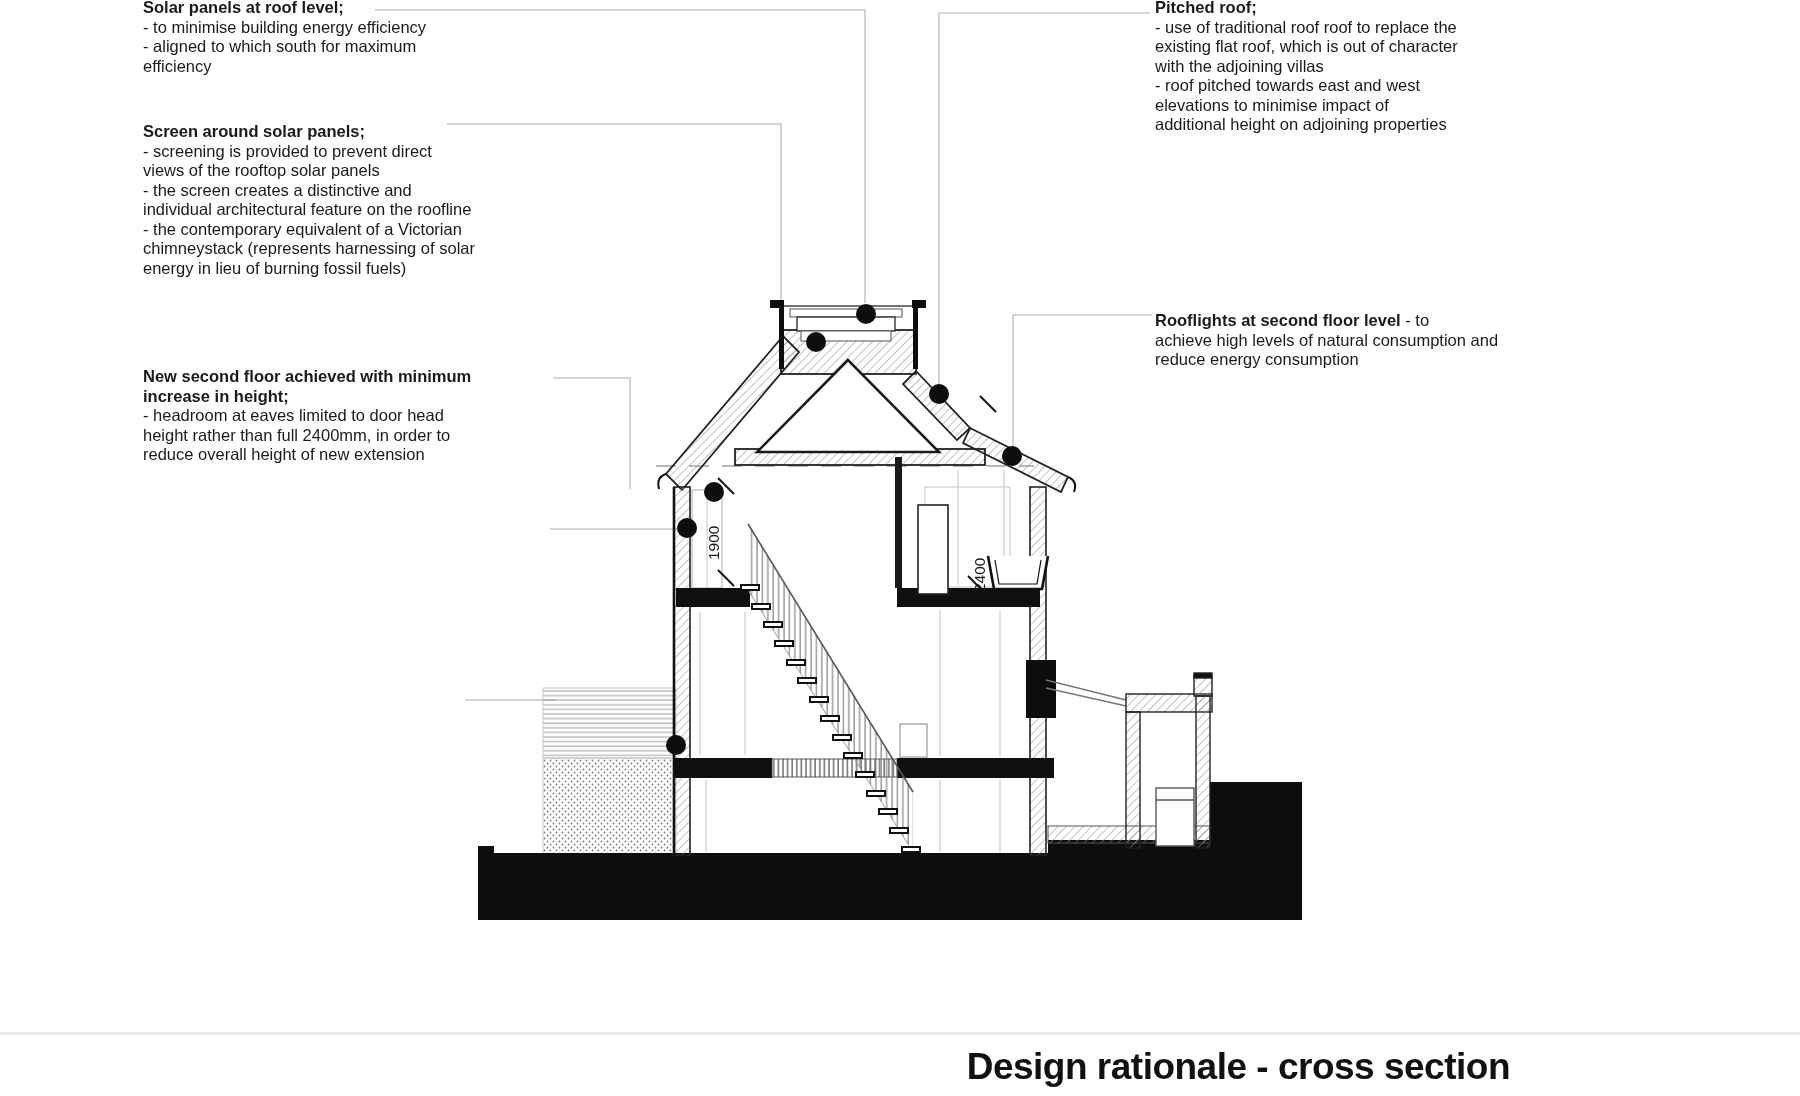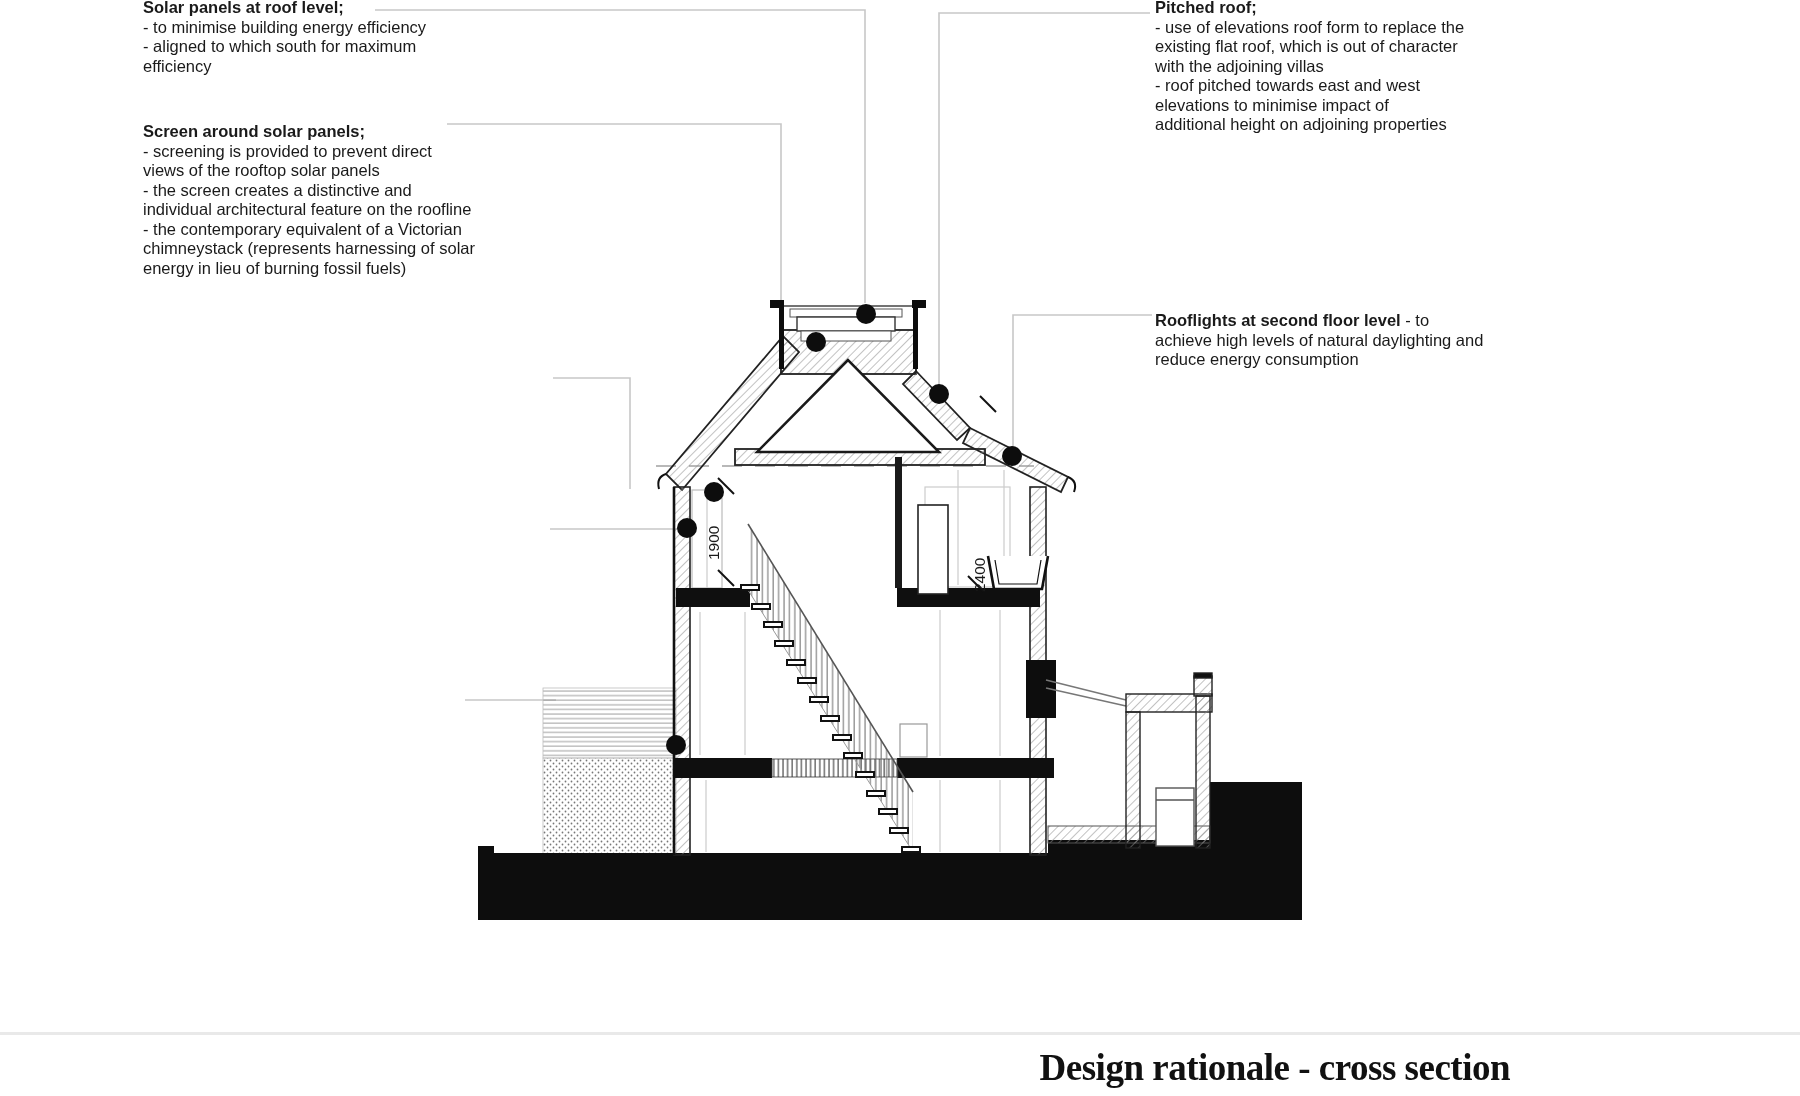--- a/index.html
+++ b/index.html
@@ -3,21 +3,21 @@
 <meta charset="utf-8">
 <style>
   html,body{margin:0;padding:0;background:#fff;}
   #page{position:relative;width:1800px;height:1096px;background:#fff;overflow:hidden;
         font-family:"Liberation Sans","DejaVu Sans",sans-serif;color:#1a1a1a;}
   .ann{position:absolute;font-size:16.5px;line-height:19.5px;}
   .ann .h{font-weight:700;}
   .ann-line{white-space:nowrap;}
   #footer-line{position:absolute;left:0;right:0;top:1032px;height:3px;background:#e9e9e9;}
   #page-title{position:absolute;top:1046px;right:290px;font-size:37px;font-weight:700;
-              letter-spacing:-0.5px;color:#111;white-space:nowrap;font-family:Liberation Serif, serif;}
+              letter-spacing:-0.5px;color:#111;white-space:nowrap;}
   svg{position:absolute;left:0;top:0;}
 </style>
 </head>
 <body>
 
 <div id="page">
 
   <svg width="1800" height="1096" viewBox="0 0 1800 1096">
     <defs>
       <pattern id="hatch45" width="6" height="6" patternUnits="userSpaceOnUse" patternTransform="rotate(45)">
@@ -194,37 +194,44 @@
     <div class="h ann-line">Screen around solar panels;</div>
     <div class="ann-line">- screening is provided to prevent direct</div>
     <div class="ann-line">views of the rooftop solar panels</div>
     <div class="ann-line">- the screen creates a distinctive and</div>
     <div class="ann-line">individual architectural feature on the roofline</div>
     <div class="ann-line">- the contemporary equivalent of a Victorian</div>
     <div class="ann-line">chimneystack (represents harnessing of solar</div>
     <div class="ann-line">energy in lieu of burning fossil fuels)</div>
   </div>
 
+  <div class="ann" style="left:143px;top:367px;width:345px">
+    <div class="h ann-line">New second floor achieved with minimum</div>
+    <div class="h ann-line">increase in height;</div>
+    <div class="ann-line">- headroom at eaves limited to door head</div>
+    <div class="ann-line">height rather than full 2400mm, in order to</div>
+    <div class="ann-line">reduce overall height of new extension</div>
+  </div>
 
 
 
   <div class="ann" style="left:1155px;top:-2px;width:360px">
     <div class="h ann-line">Pitched roof;</div>
-    <div class="ann-line">- use of elevations roof form to replace the</div>
+    <div class="ann-line">- use of traditional roof roof to replace the</div>
     <div class="ann-line">existing flat roof, which is out of character</div>
     <div class="ann-line">with the adjoining villas</div>
     <div class="ann-line">- roof pitched towards east and west</div>
     <div class="ann-line">elevations to minimise impact of</div>
     <div class="ann-line">additional height on adjoining properties</div>
   </div>
 
   <div class="ann" style="left:1155px;top:311px;width:360px">
     <div class="ann-line">
       <span class="h">Rooflights at second floor level</span><span> - to</span>
     </div>
-    <div class="ann-line">achieve high levels of natural daylighting and</div>
+    <div class="ann-line">achieve high levels of natural consumption and</div>
     <div class="ann-line">reduce energy consumption</div>
   </div>
 
   <div id="footer-line"></div>
   <div id="page-title">Design rationale - cross section</div>
 
 </div>
 
 </body></html>

